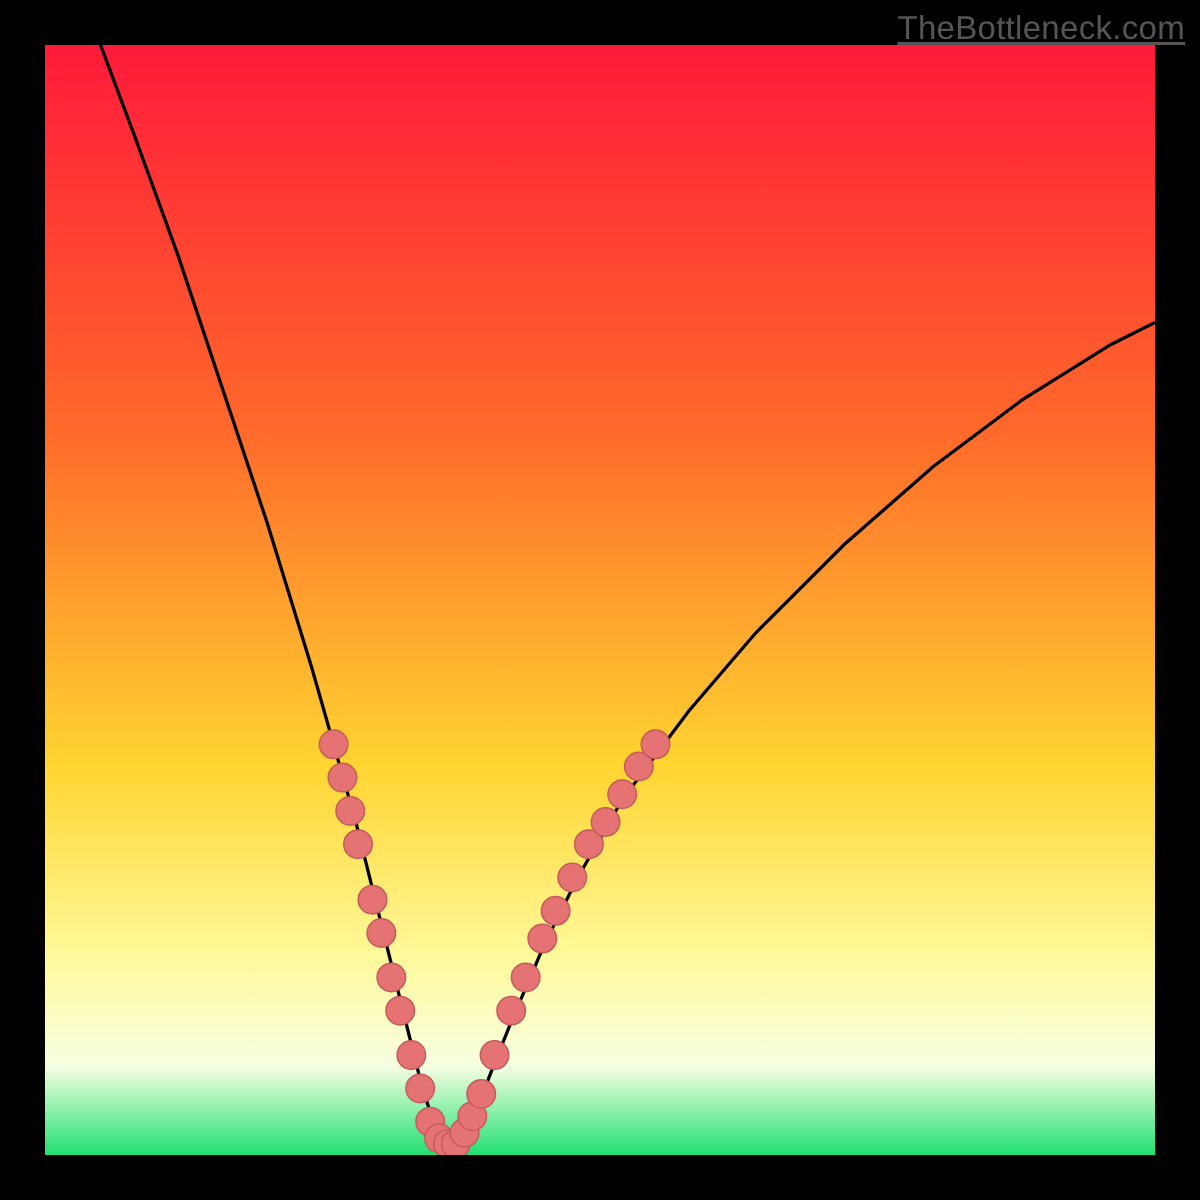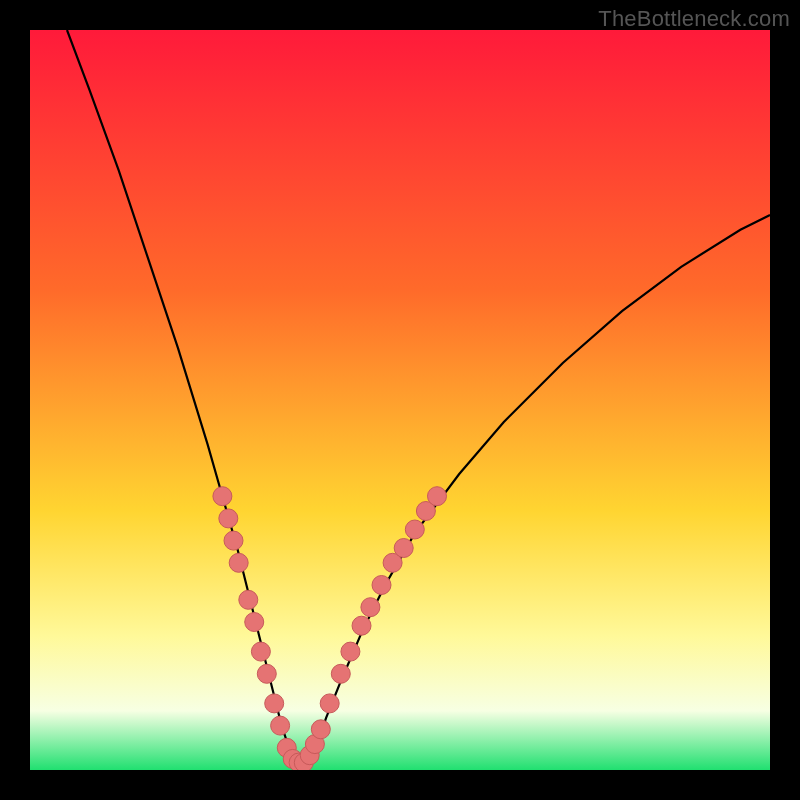--- a/index.html
+++ b/index.html
@@ -19,20 +19,21 @@
   }
   .watermark {
     position: absolute;
     top: 6px;
     right: 10px;
     color: #555;
     font-size: 22px;
     font-weight: 500;
     letter-spacing: 0.2px;
     z-index: 10;
+    text-decoration: underline;
   }
   .plot {
     position: absolute;
     left: 30px;
     top: 30px;
     width: 740px;
     height: 740px;
     overflow: hidden;
   }
   .gradient {

